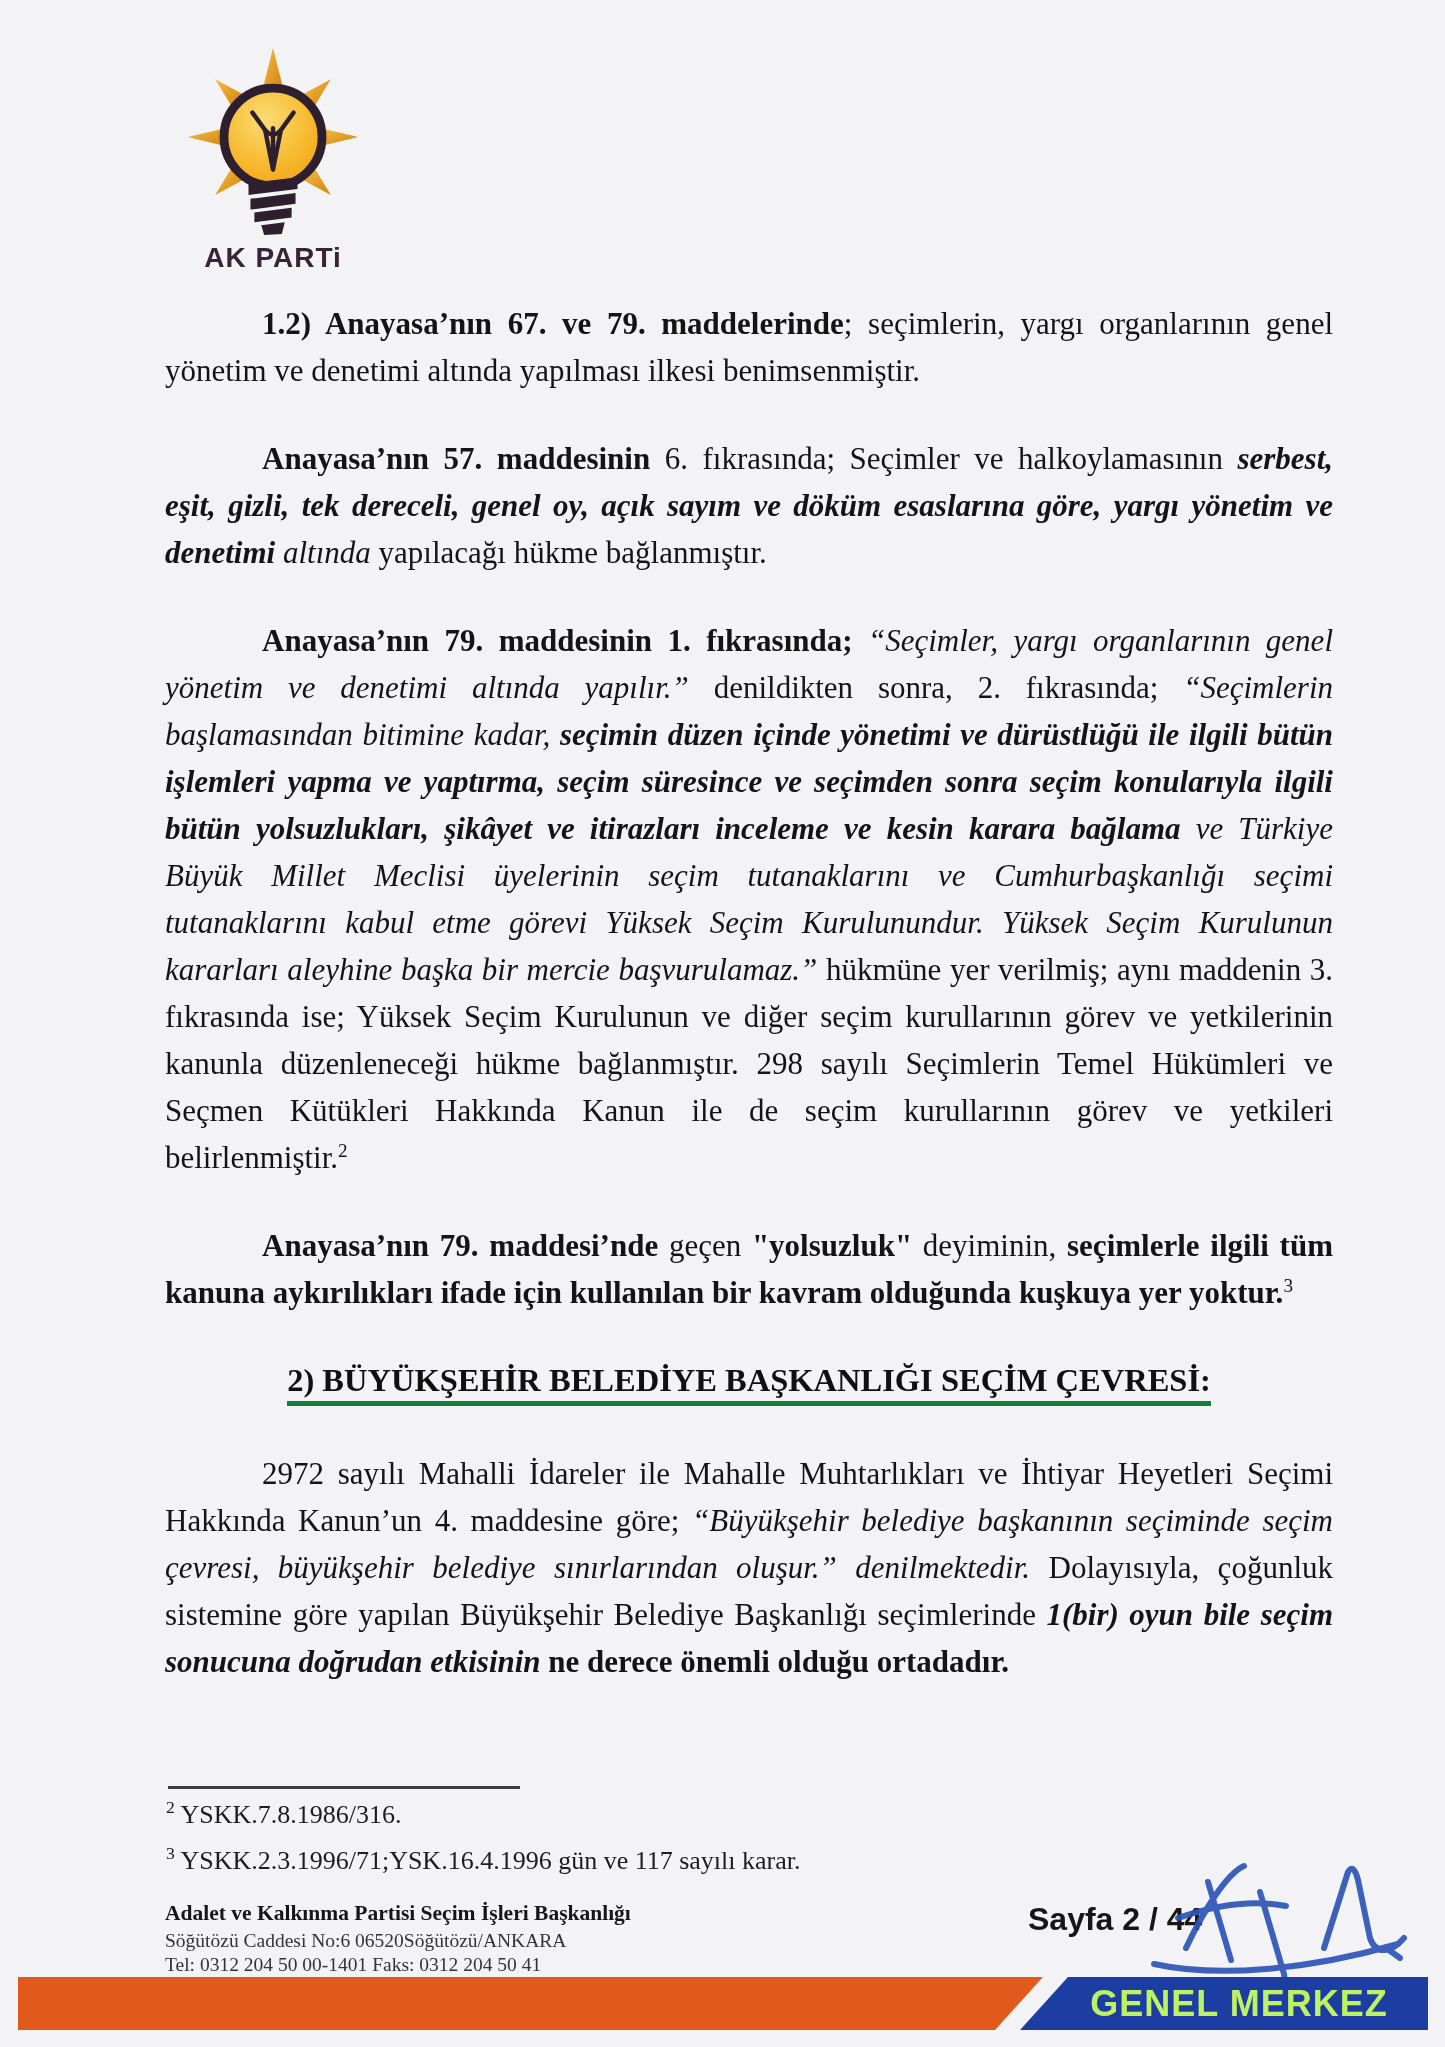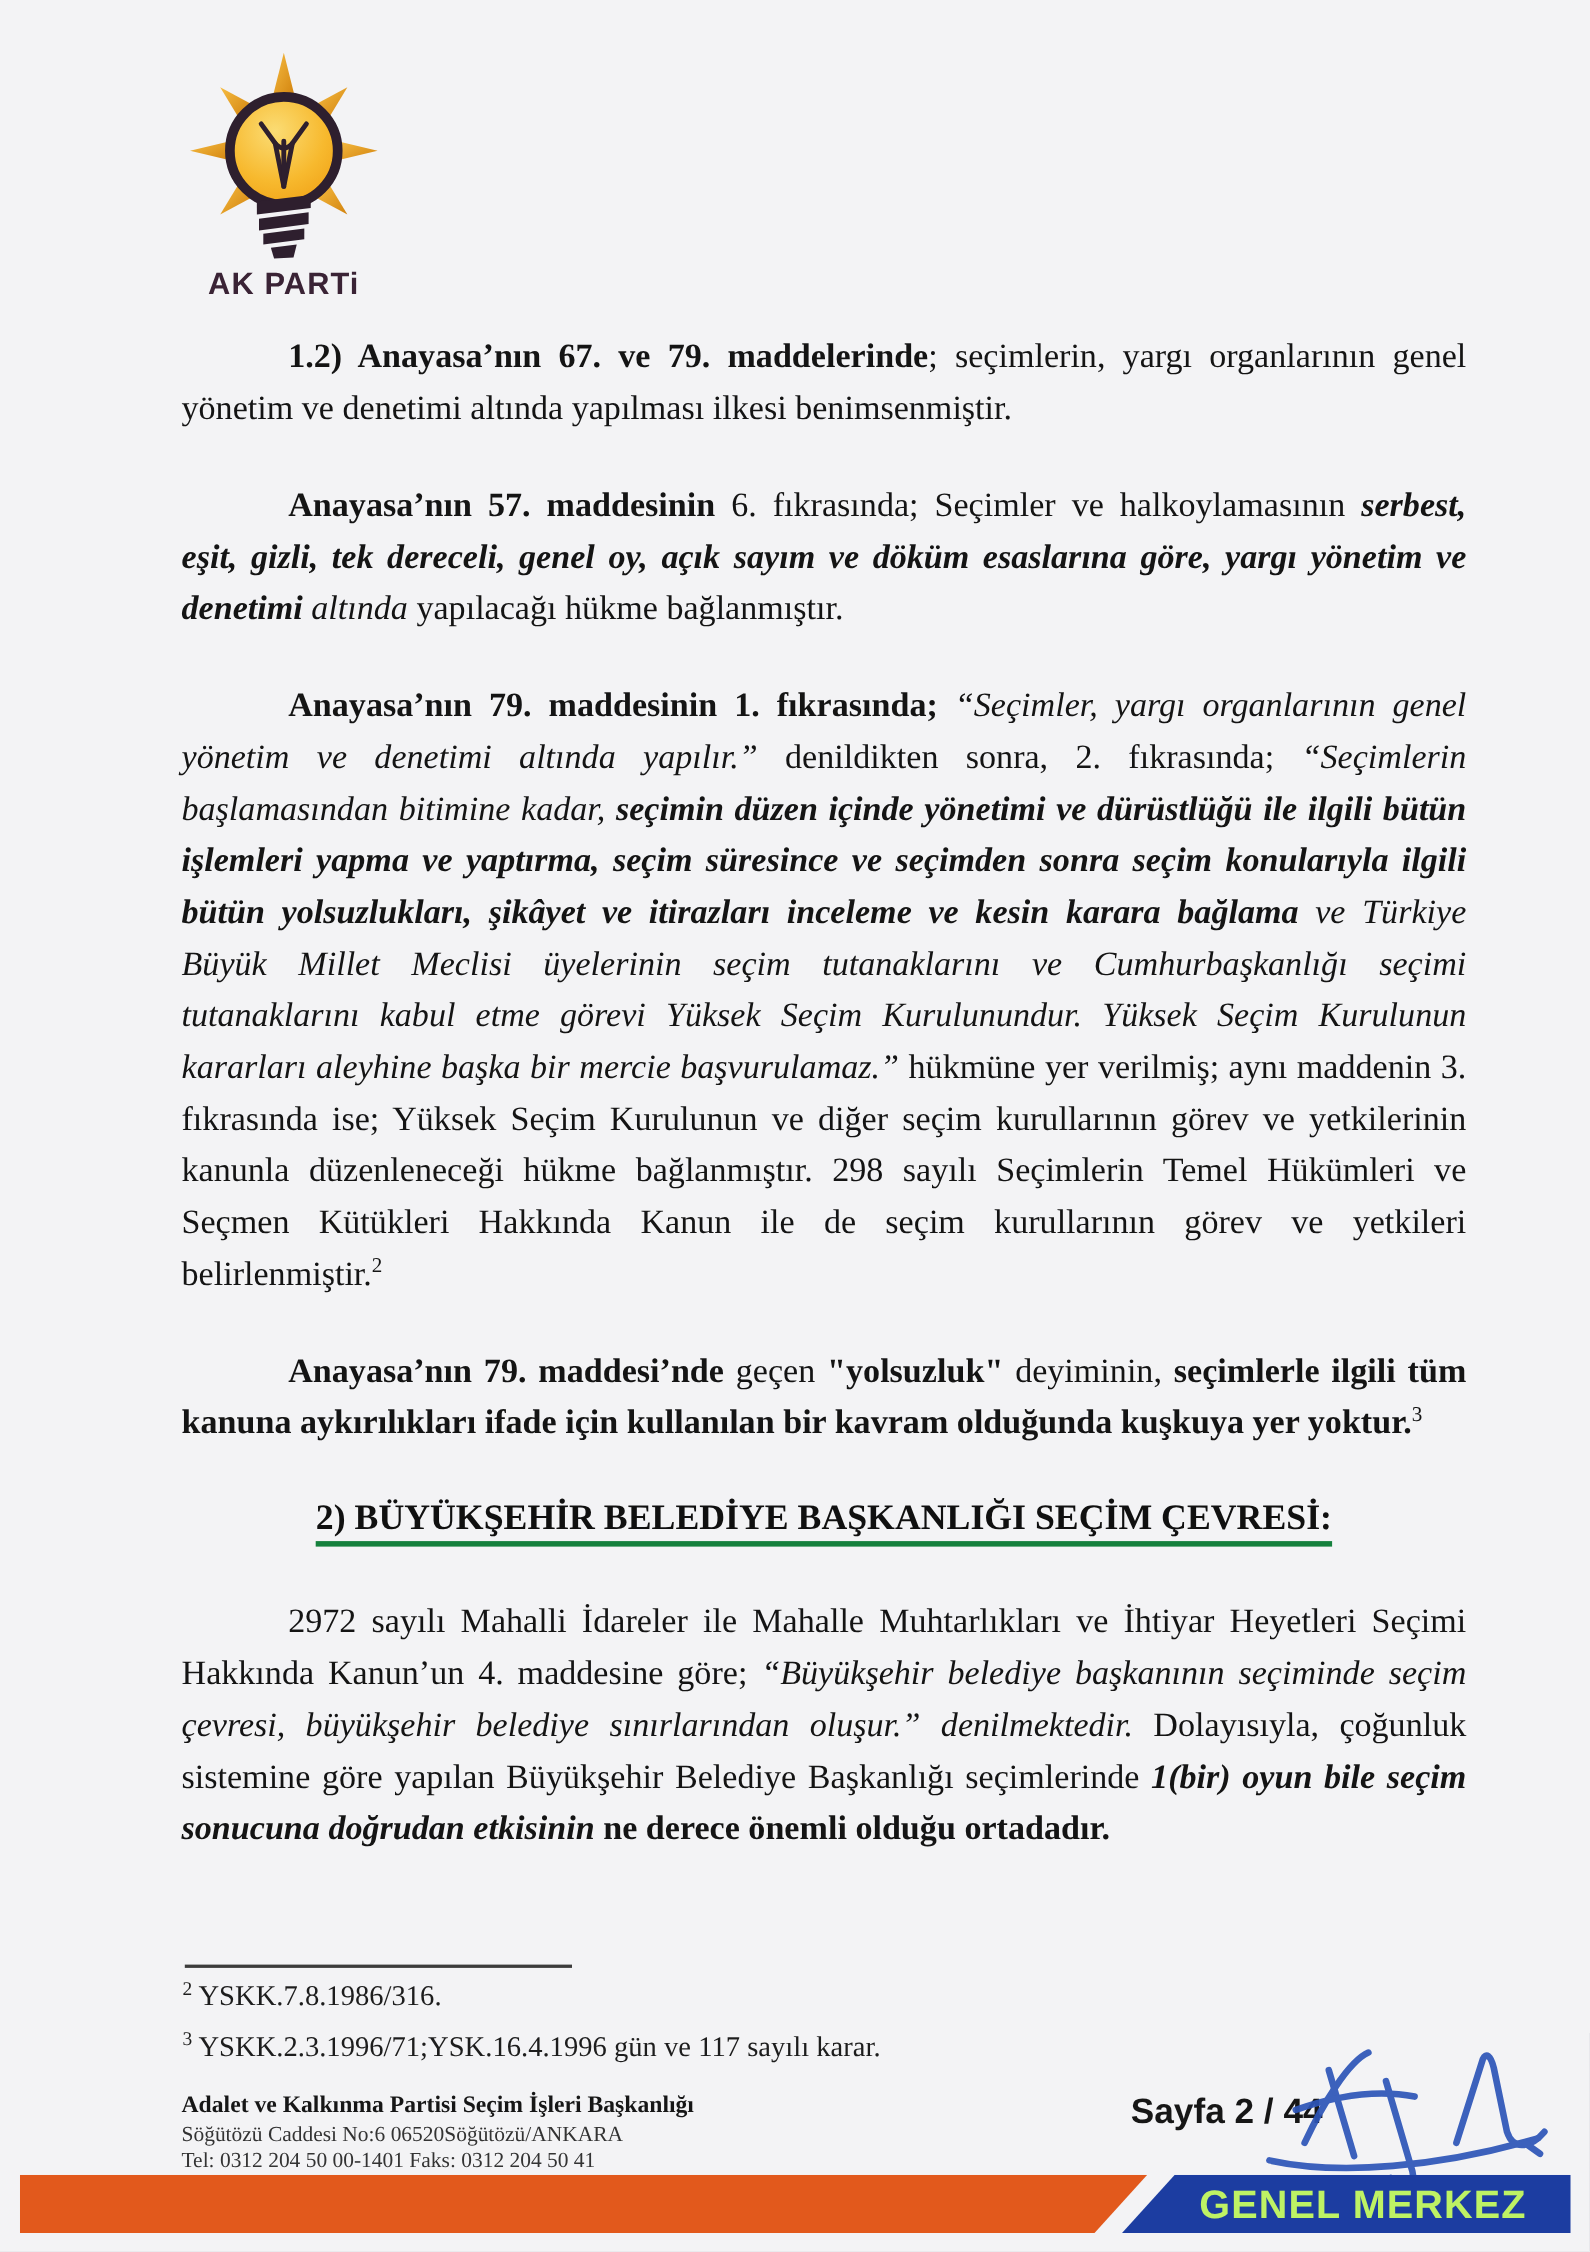--- a/index.html
+++ b/index.html
@@ -2,21 +2,21 @@
 <html><head>
 <meta charset="utf-8">
 <style>
   html,body{margin:0;padding:0;}
   body{background:#d8d8dc;font-family:"Liberation Serif",serif;}
   .page{
     position:relative;width:1445px;height:2047px;margin:0 auto;
     background:#f3f3f5;overflow:hidden;
   }
   
-  .logo{position:absolute;left:163px;top:44px;width:190px;text-align:center;}
+  .logo{position:absolute;left:178px;top:44px;width:190px;text-align:center;}
   .logo svg{display:block;margin:0 auto;}
   .logo-text{
     font-family:"Liberation Sans",sans-serif;font-weight:bold;
     font-size:28px;letter-spacing:1px;color:#3a2335;margin-top:2px;
   }
   
   .content{
     position:absolute;left:165px;top:300px;width:1168px;
     font-size:31px;line-height:47px;color:#141414;text-align:justify;
   }

